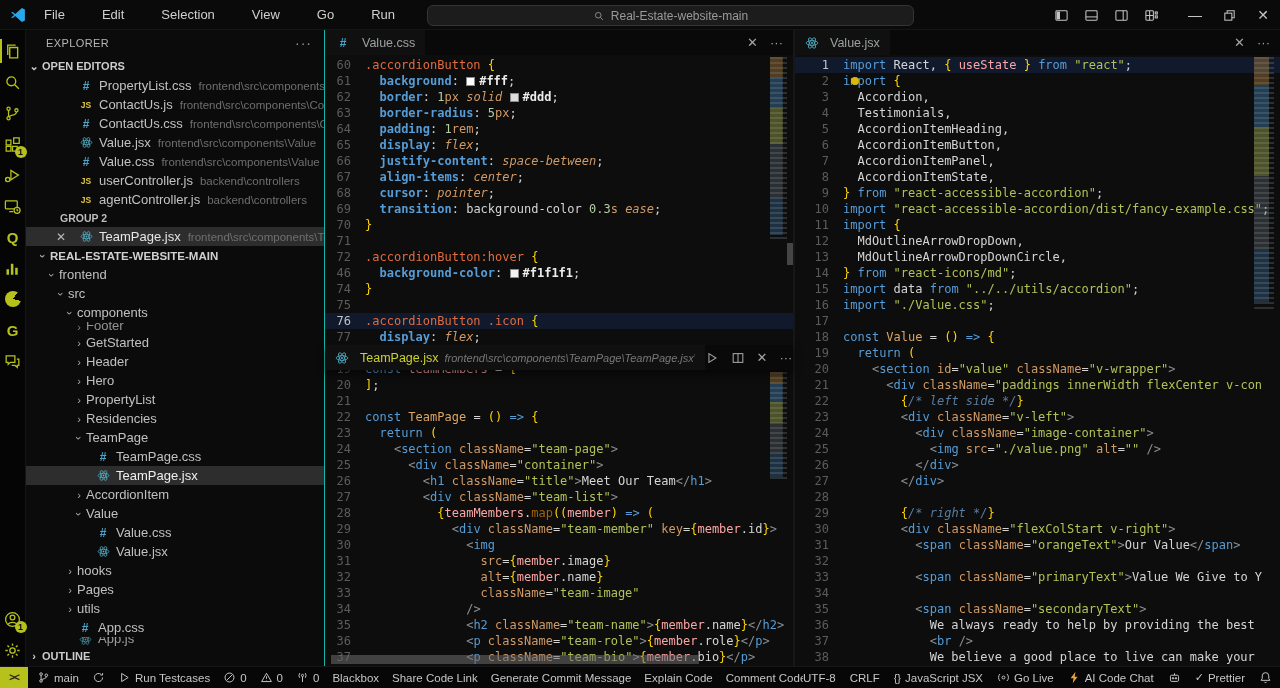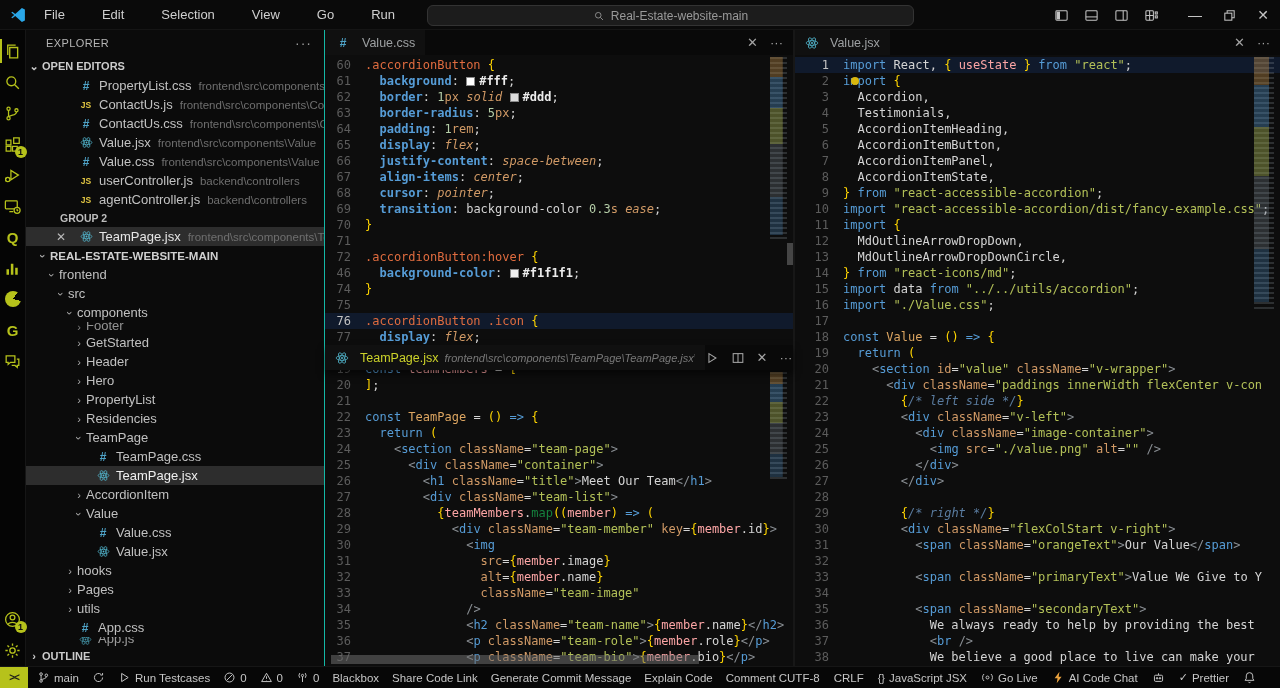--- a/index.html
+++ b/index.html
@@ -95,39 +95,39 @@
   .widegutter .cl .ln{width:48px;}
   .cl.cur{background:rgba(20,48,95,.38);}
   .cl.cur .ln{color:#c2c2c2;}
   .swatch{display:inline-block;width:9px;height:9px;background:#fff;border:1px solid #8a8a8a;
     margin-right:4px;vertical-align:-1px;}
   .yellowdot{position:absolute;left:56px;top:4px;width:8px;height:8px;border-radius:50%;
     background:#d9b70d;z-index:2;}
   .tk-k{color:#569cd6;} .tk-pr{color:#569cd6;font-weight:bold;} .tk-sel{color:#e06c3f;}
   .tk-t{color:#d4d4d4;} .tk-s{color:#b3c158;} .tk-n{color:#b5cea8;} .tk-u{color:#d19a66;}
   .tk-v{color:#d19a66;font-style:italic;} .tk-g{color:#569cd6;} .tk-a{color:#d19a66;}
-  .tk-i{color:#fca5a5;} .tk-cn{color:#dca561;} .tk-f{color:#15803d;} .tk-y{color:#ffd500;}
+  .tk-i{color:#fca5a5;} .tk-cn{color:#dca561;} .tk-f{color:#a16207;} .tk-y{color:#ffd500;}
   .tk-d{color:#8a8f94;} .tk-c{color:#5a7ca0;font-style:italic;} .tk-w{color:#ececec;font-weight:bold;}
 
   .minimap{position:absolute;top:2px;right:6px;width:17px;pointer-events:auto;opacity:.85;
     background-image:
       linear-gradient(180deg,rgba(190,140,70,.45) 0 8%,rgba(86,156,214,.4) 8% 20%,rgba(179,193,88,.45) 20% 34%,
         rgba(120,130,140,.35) 34% 55%,rgba(86,156,214,.3) 55% 70%,transparent 70%),
       repeating-linear-gradient(180deg,rgba(150,160,170,.28) 0 2px,transparent 2px 5px);
     background-size:75% 100%,100% 72%;background-repeat:no-repeat;}
   .vscroll{position:absolute;right:0;width:6px;background:#454545;border-radius:0;}
   .hscroll{position:absolute;height:9px;background:rgba(110,110,110,.55);z-index:4;}
 
   
   .statusbar{height:22px;background:#070707;border-top:1px solid #161616;display:flex;
     align-items:center;font-size:11.5px;color:#c6c6c6;flex:none;}
   .remoteblock{width:28px;height:22px;background:#b6c21b;color:#1a1a1a;font-weight:bold;
     display:flex;align-items:center;justify-content:center;font-size:10px;flex:none;letter-spacing:-1px;}
   .sb-left{display:flex;align-items:center;gap:13px;padding-left:9px;white-space:nowrap;overflow:hidden;}
-  .sb-right{margin-left:auto;display:flex;align-items:center;gap:14px;padding-right:24px;white-space:nowrap;}
+  .sb-right{margin-left:auto;display:flex;align-items:center;gap:14px;padding-right:8px;white-space:nowrap;}
   .sitem{display:flex;align-items:center;gap:4px;}
   .sitem svg{width:13px;height:13px;}
   .sitem .ticon{font-size:11px;color:#c6c6c6;}
 </style>
 </head>
 <body>
 
 <svg width="0" height="0" style="position:absolute" aria-hidden="true">
   <defs>
     <symbol id="i-files" viewBox="0 0 24 24">

